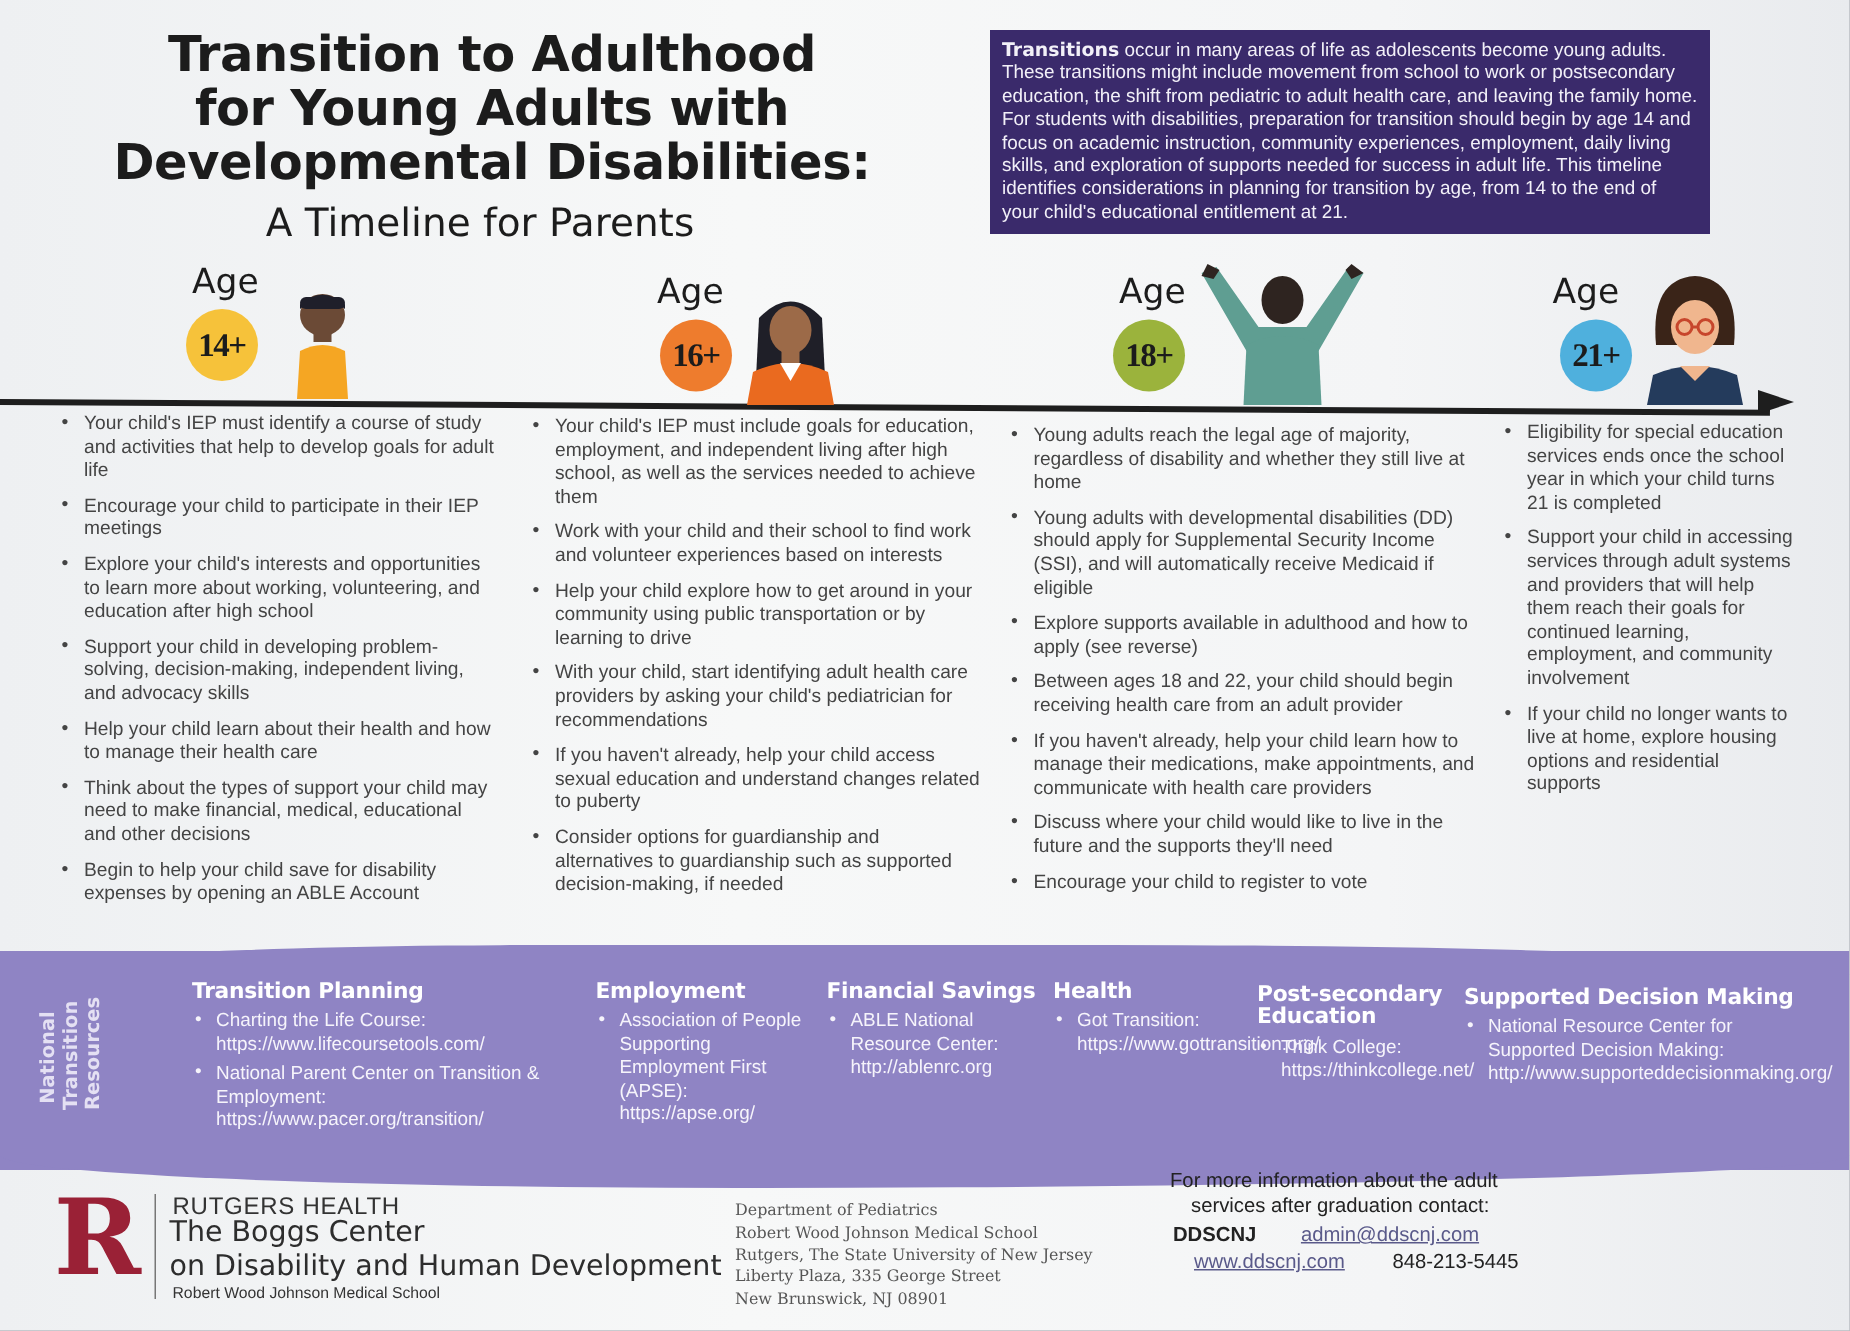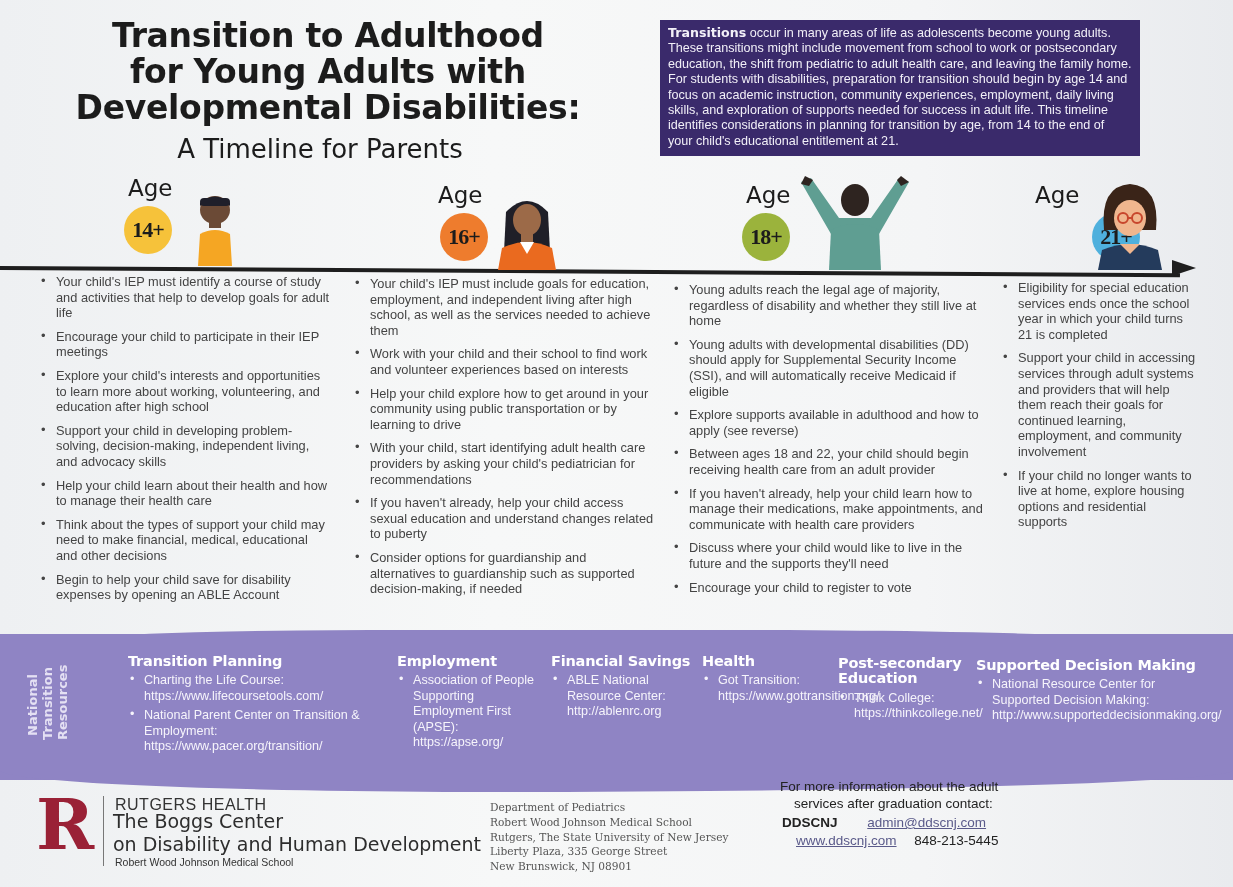--- a/index.html
+++ b/index.html
@@ -152,21 +152,21 @@
   </div>
   <svg class="person" style="left:795px; top:174px;" width="120" height="96">
     <path d="M6 8 L36 60 L84 60 L114 8 L104 4 L76 44 L44 44 L16 4 Z" fill="#5f9e92"></path>
     <path d="M10 2 L6 10 L14 12 L18 6 Z" fill="#2e2420"></path>
     <path d="M106 2 L114 8 L106 12 L102 6 Z" fill="#2e2420"></path>
     <ellipse cx="60" cy="26" rx="14" ry="16" fill="#2e2420"></ellipse>
     <path d="M34 96 L36 56 Q60 44 84 56 L86 96 Z" fill="#5f9e92"></path>
   </svg>
 
   <div class="age-label" style="left:1035px; top:182px;">Age</div>
-  <div class="age-circle" style="left:1092px; top:213px; background:#4fb0dd;text-align:right;">
+  <div class="age-circle" style="left:1040px; top:213px; background:#4fb0dd;text-align:right;">
     <span>21+</span>
   </div>
   <svg class="person" style="left:1090px; top:180px;" width="80" height="90">
     <path d="M14 50 Q10 6 40 4 Q70 6 66 50 Z" fill="#3a2418"></path>
     <ellipse cx="40" cy="38" rx="16" ry="18" fill="#f0b68e"></ellipse>
     <circle cx="33" cy="38" r="5" fill="none" stroke="#c7462c" stroke-width="2"></circle>
     <circle cx="47" cy="38" r="5" fill="none" stroke="#c7462c" stroke-width="2"></circle>
     <line x1="38" y1="38" x2="42" y2="38" stroke="#c7462c" stroke-width="2"></line>
     <path d="M8 90 L12 70 Q40 58 68 70 L72 90 Z" fill="#243b5c"></path>
     <path d="M30 64 L40 74 L50 64 Z" fill="#f0b68e"></path>
@@ -287,17 +287,17 @@
 
   <div class="contact">
     <div>For more information about the adult</div>
     <div style="padding-left:14px;">services after graduation contact:</div>
     <div style="padding-left:2px; margin-top:2px;">
       <span class="brand">DDSCNJ</span>
       <span class="link" style="margin-left:26px;">admin@ddscnj.com</span>
     </div>
     <div style="padding-left:16px; margin-top:1px;">
       <span class="link">www.ddscnj.com</span>
-      <span style="margin-left:14px;text-align:right;">848-213-5445</span>
+      <span style="margin-left:28px;text-align:right;">848-213-5445</span>
     </div>
   </div>
 
 </div>
 
 </body></html>

